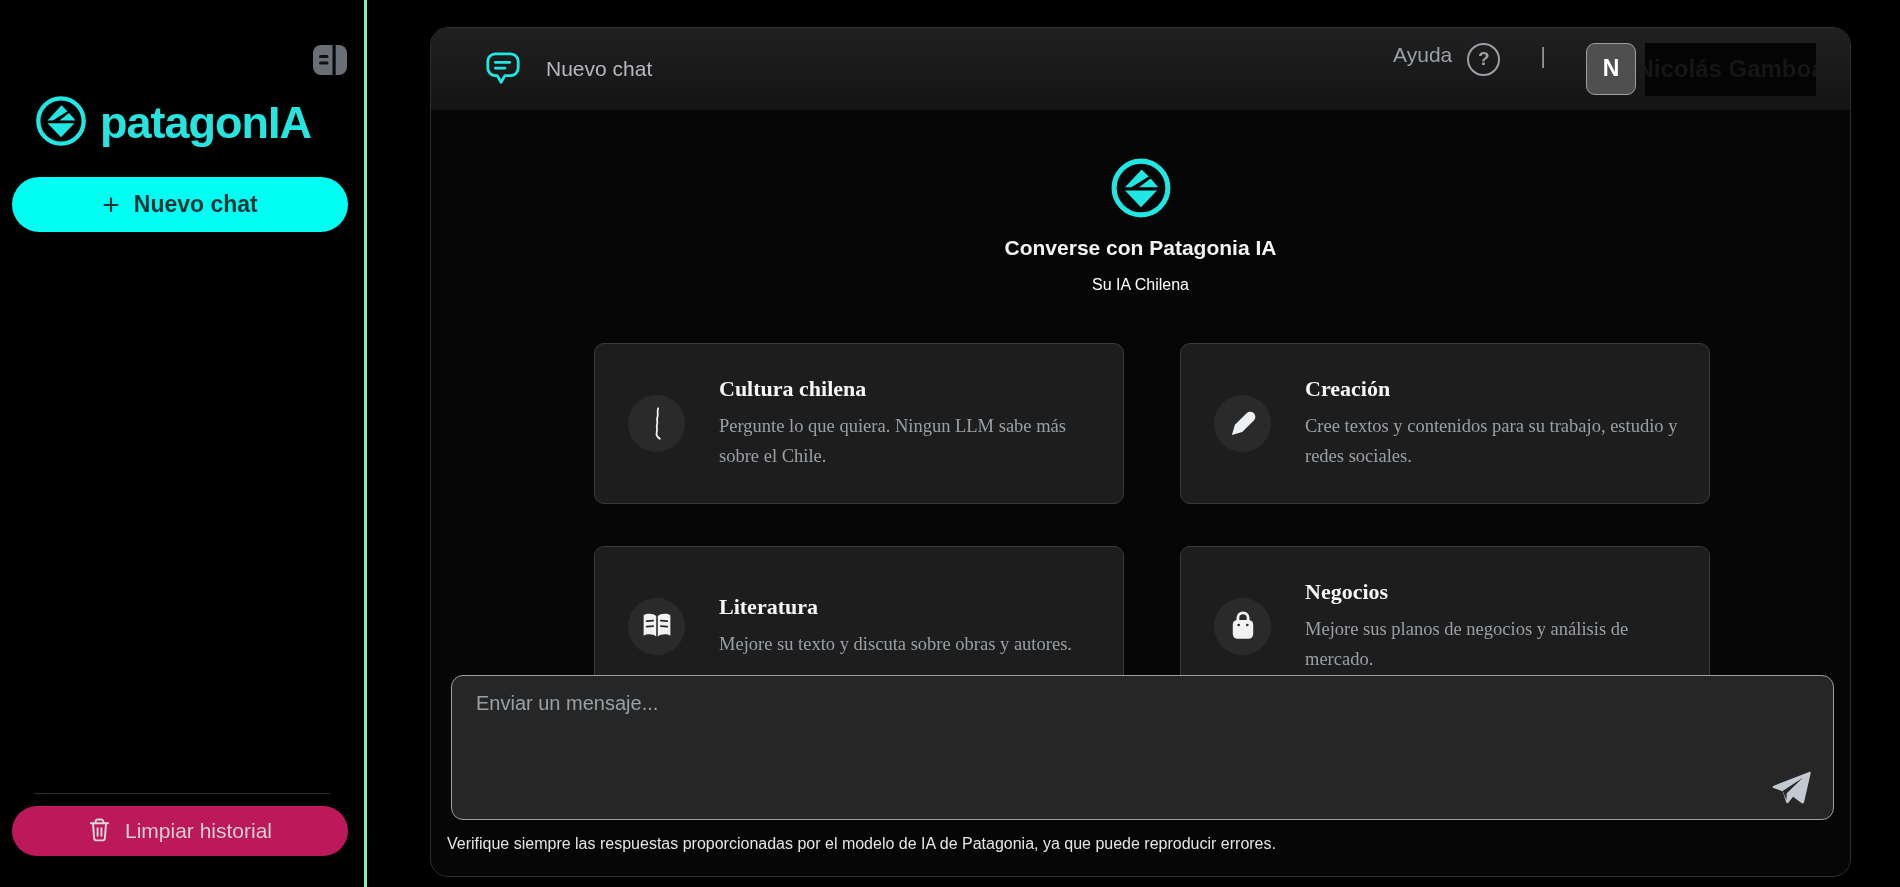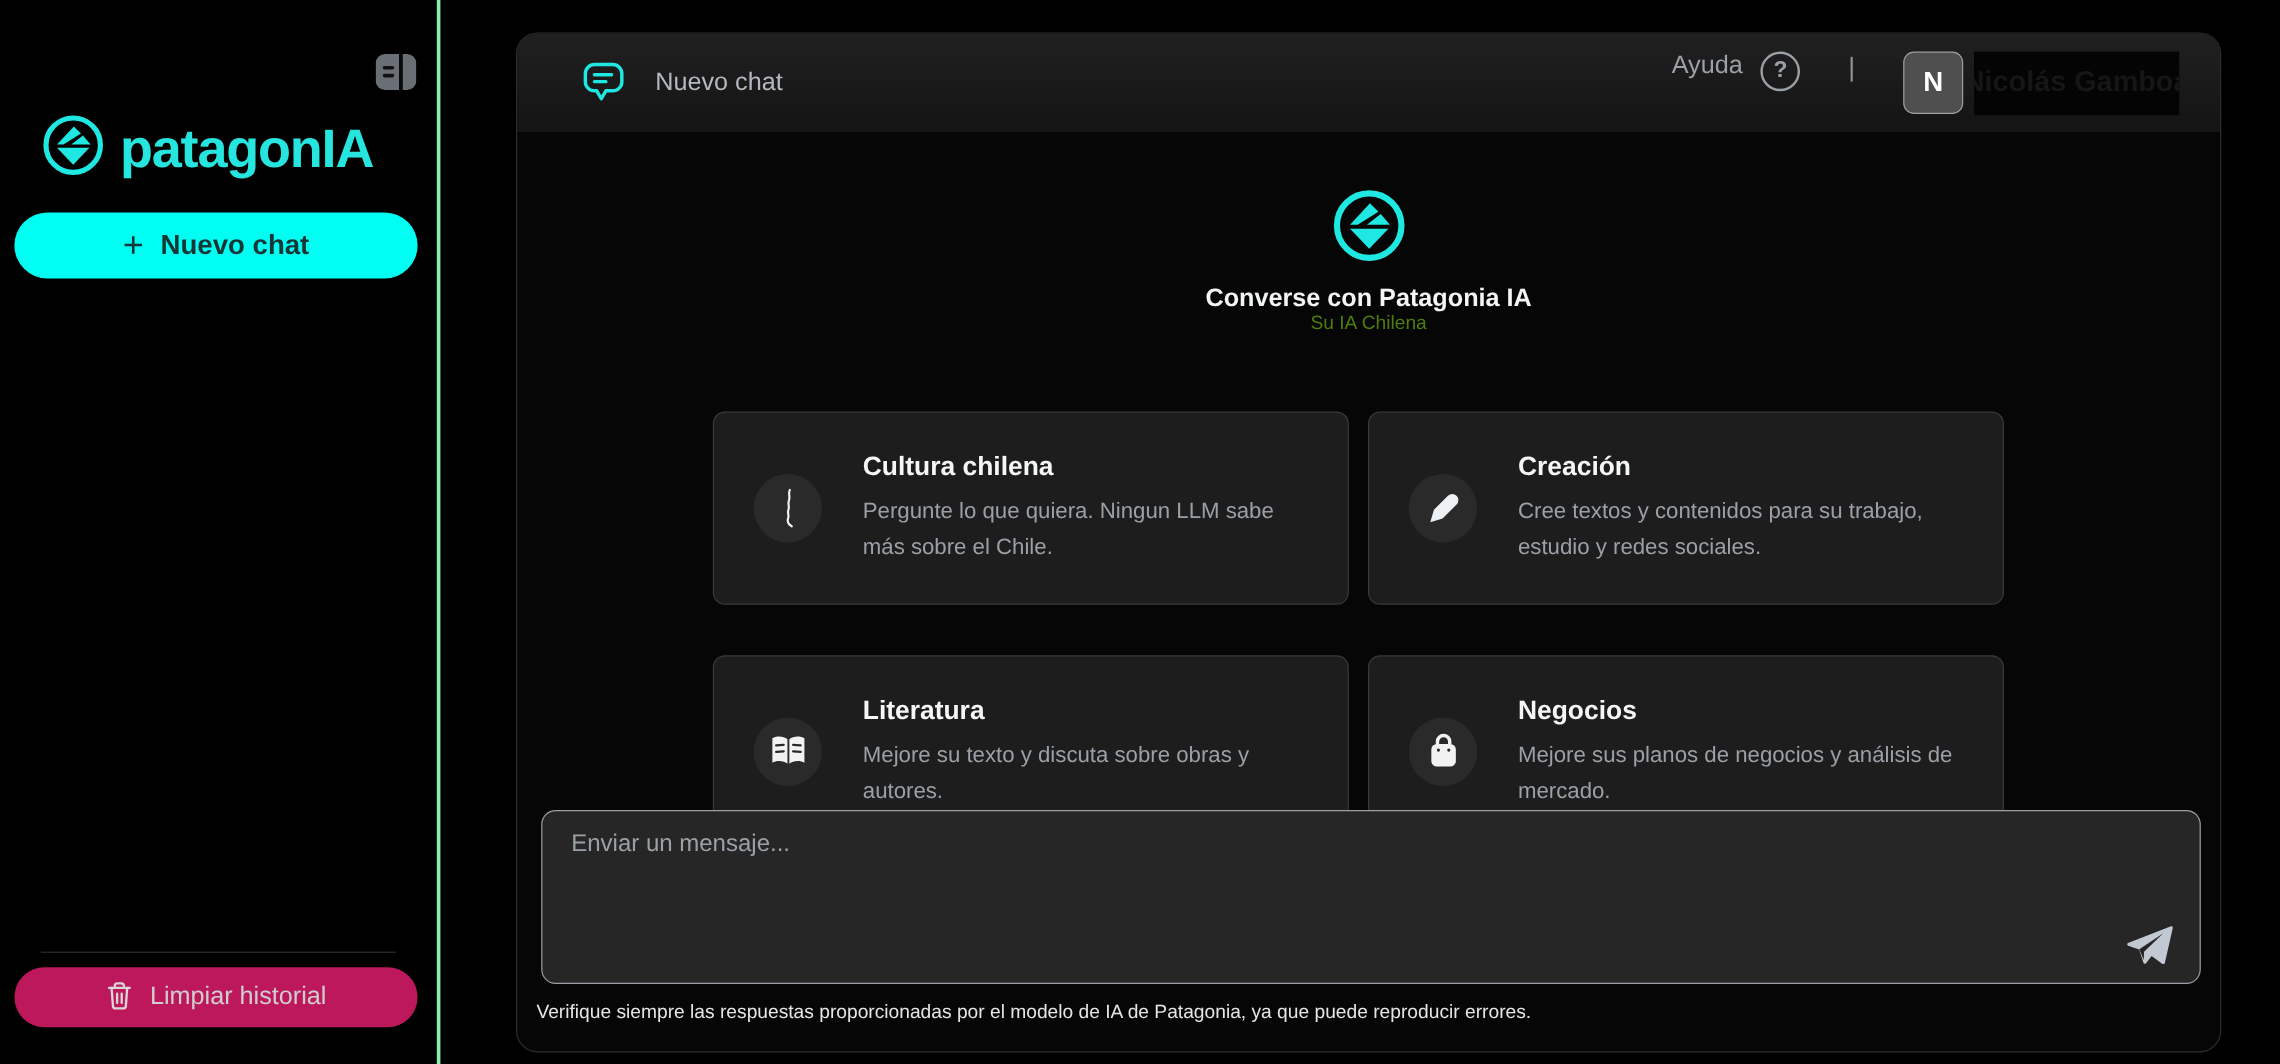--- a/index.html
+++ b/index.html
@@ -46,24 +46,24 @@
   .avatar { width:50px; height:52px; background:#4f4f4f; border:1px solid #9f9f9f;
             border-radius:9px; display:flex; align-items:center; justify-content:center;
             font-size:23px; font-weight:bold; color:#fff; cursor:pointer; }
   .user-name { width:171px; height:53px; margin-left:9px; background:#040404;
                display:flex; align-items:center; justify-content:center;
                font-size:24px; font-weight:bold; color:#161616; overflow:hidden; white-space:nowrap; }
 
   .hero { position:absolute; left:0; top:128px; width:100%; text-align:center; }
   .hero svg { width:64px; height:64px; }
   .hero-title { margin-top:12px; font-size:21px; font-weight:bold; color:#f2f4f6; }
-  .hero-subtitle { margin-top:0; font-size:16px; color:#4d7c0f; }
+  .hero-subtitle { margin-top:16px; font-size:16px; color:#ffffff; }
 
   .cards { position:absolute; left:163px; top:315px; width:1100px;
-           display:grid; grid-template-columns:530px 530px; gap:42px 16px; }
+           display:grid; grid-template-columns:530px 530px; gap:42px 56px;font-family:Liberation Serif, serif; }
   .card { height:161px; background:#1d1d1d; border:1.5px solid #3a3a3a; border-radius:10px;
           display:flex; align-items:center; padding:0 28px 0 33px; gap:34px; cursor:pointer; }
   .card-icon { flex:0 0 57px; width:57px; height:57px; border-radius:50%; background:#2a2a2a;
                display:flex; align-items:center; justify-content:center; }
   .card-icon svg { width:44px; height:44px; }
   .card-title { font-size:22px; font-weight:bold; color:#f4f6f8; margin-bottom:9px; }
   .card-desc { font-size:18.5px; line-height:30px; color:#9aa0a6; }
 
   .composer { position:absolute; left:20px; top:647px; width:1383px; height:145px;
               background:#262626; border:1px solid #9aa0a6; border-radius:12px; z-index:5; }

